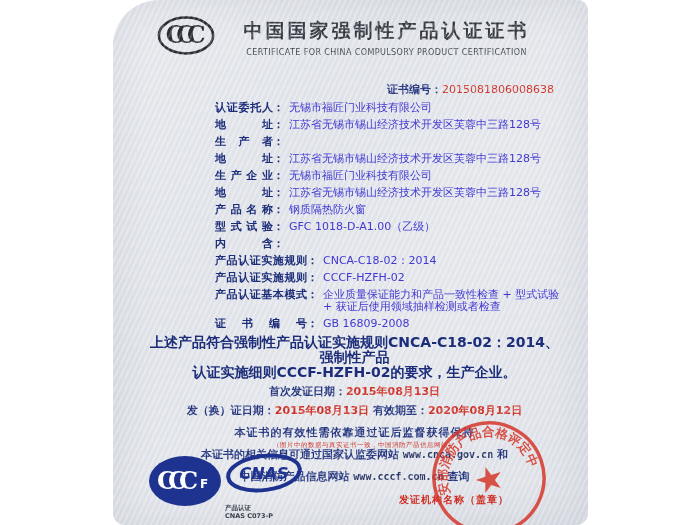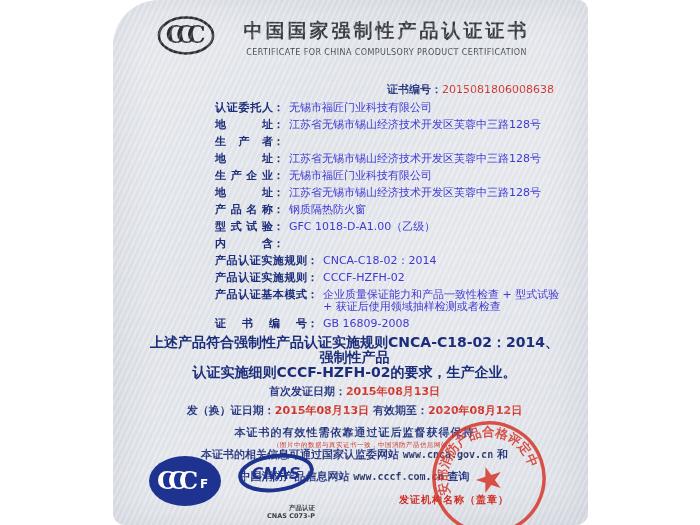--- a/index.html
+++ b/index.html
@@ -31,21 +31,21 @@
   .stmt{margin-top:3px;font-size:14px;line-height:15px;position:relative;z-index:2;}
   .dateline{margin-top:4px;font-size:11px;}
   .red{color:#cf2b20;}
   .navy{color:#1c2d7a;font-weight:bold;}
   .validity{margin-top:7px;font-size:11px;letter-spacing:1px;}
   .infoline{margin-top:7px;font-size:11px;}
   .url{font-family:"DejaVu Sans Mono","Liberation Mono",monospace;font-weight:bold;color:#233063;font-size:10px;}
   .notice{position:absolute;left:160px;top:441px;width:300px;font-size:6.5px;color:#cc3a30;
           white-space:nowrap;letter-spacing:.5px;z-index:3;}
   .cccf-logo{position:absolute;left:34px;top:454px;z-index:3;}
-  .cnas-block{position:absolute;left:112px;top:452px;width:90px;text-align:right;z-index:3;}
+  .cnas-block{position:absolute;left:112px;top:452px;width:90px;text-align:left;z-index:3;}
   .cnas-caption{margin-top:6px;font-size:6.5px;line-height:8px;color:#3a3f49;font-weight:bold;}
   .stamp{position:absolute;left:316px;top:418px;z-index:4;}
   .issuer{position:absolute;left:286px;top:493px;font-size:10px;color:#cf2b20;font-weight:bold;
           letter-spacing:1px;z-index:3;}
 </style>
 </head>
 <body>
 
 <div class="stage">
   <div class="photo">

